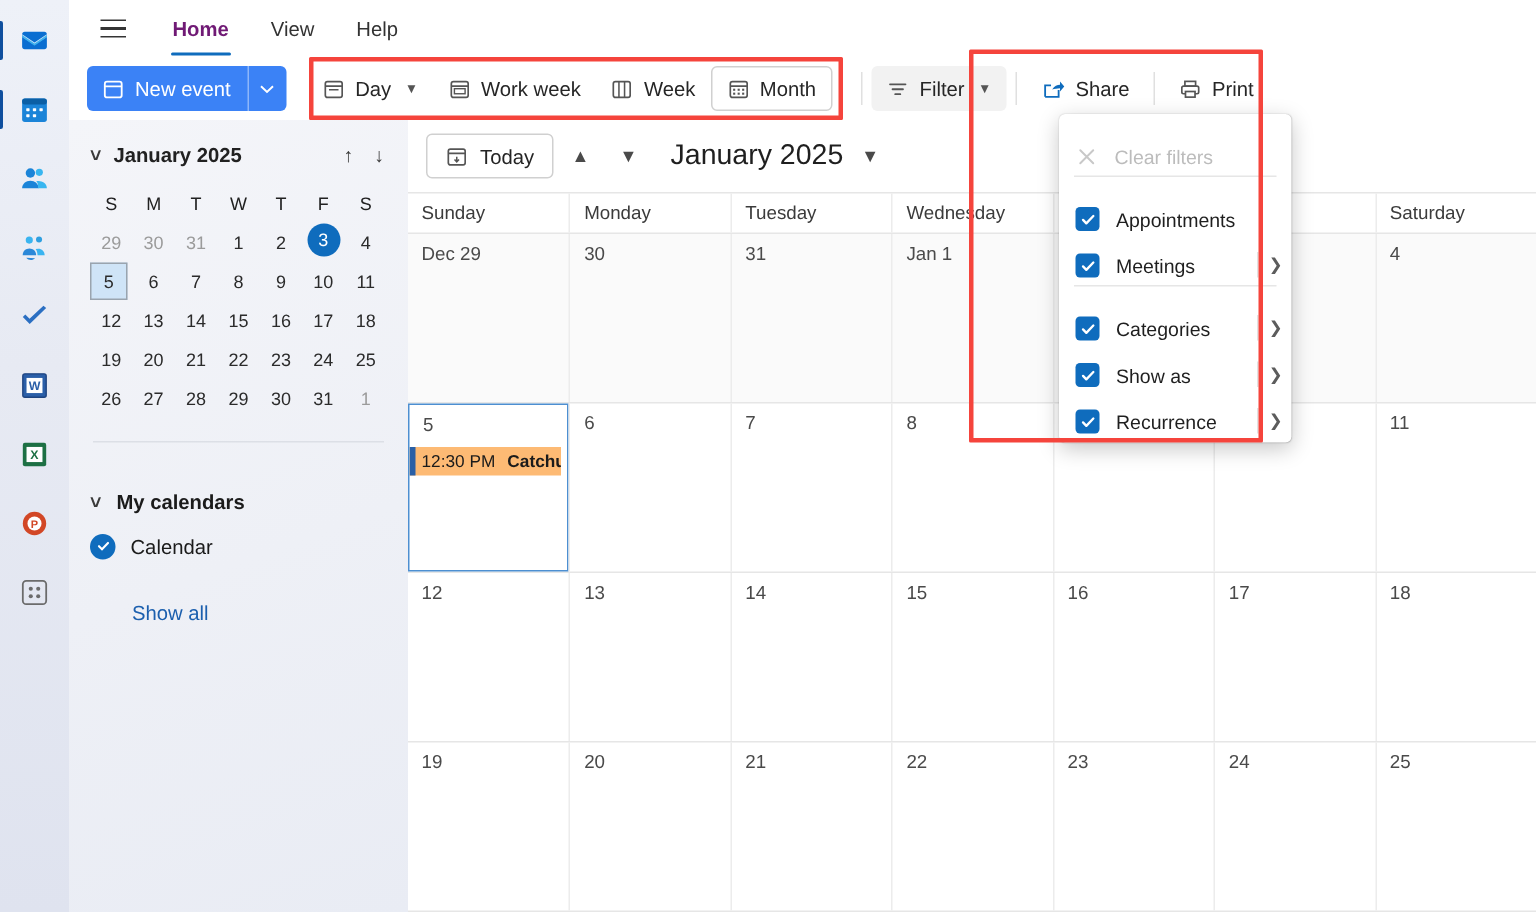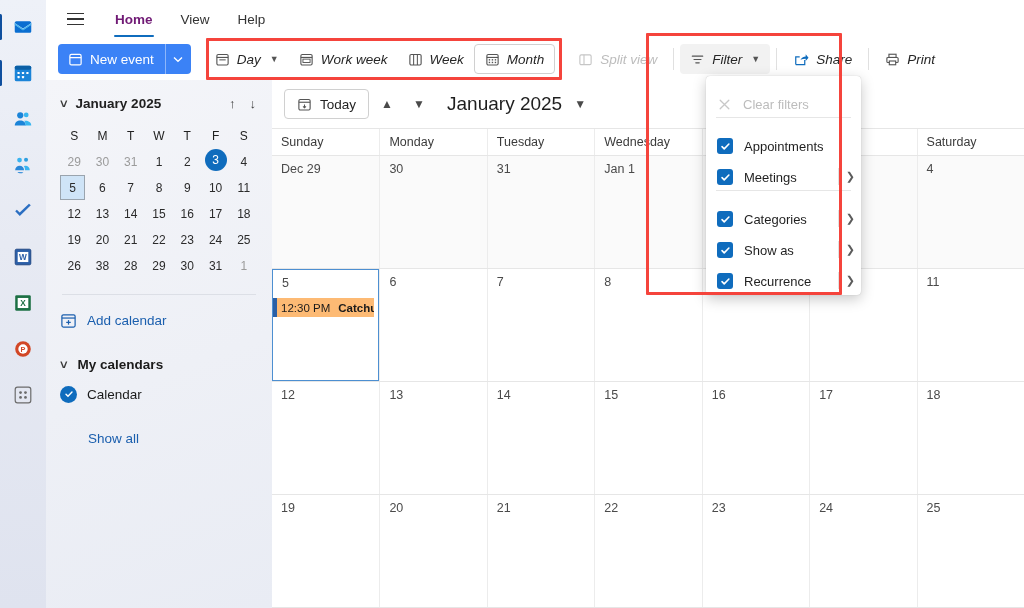--- a/index.html
+++ b/index.html
@@ -84,21 +84,21 @@
     display: flex; align-items: center; gap: 7px; padding: 0 11px 0 10px;
     height: 30px;
   }
   .newevent .split {
     width: 26px; height: 30px; display: flex; align-items: center;
     justify-content: center; border-left: 1px solid rgba(255,255,255,.42);
   }
   .tbtn {
     display: flex; align-items: center; gap: 7px;
     height: 30px; padding: 0 10px; border-radius: 4px;
-    font-size: 13.5px; color: #262626; cursor: pointer; white-space: nowrap; font-style: italic;
+    font-size: 13.5px; color: #262626; cursor: pointer; white-space: nowrap;
   }
   .tbtn.sel { background: #fff; border: 1px solid #d0d0d0; }
   .tbtn.ghost { background: #f2f2f2; }
   .tbtn.disabled { color: #bdbdbd; cursor: default; }
   .sep { width: 1px; height: 22px; background: #e0e0e0; margin: 0 6px; }
   .chev { font-size: 9px; color: #555; margin-left: 2px; }
 
   
   .body { display: flex; height: 528px; }
   .sidebar {
@@ -383,27 +383,20 @@
             <rect x="4" y="10.4" width="1.5" height="1.5"></rect>
               <rect x="7.2" y="10.4" width="1.5" height="1.5"></rect>
             <rect x="10.4" y="10.4" width="1.5" height="1.5"></rect>
           </g>
         </svg>
         <span>Month</span>
       </div>
 
       <div class="sep"></div>
 
-      <div class="tbtn disabled">
-        <svg width="15" height="15" viewBox="0 0 16 16">
-          <rect x="2" y="3" width="12" height="10.5" rx="1.5" fill="none" stroke="#c6c6c6" stroke-width="1.2"></rect>
-          <line x1="6.4" y1="3" x2="6.4" y2="13.5" stroke="#c6c6c6" stroke-width="1.2"></line>
-        </svg>
-        <span>Split view</span>
-      </div>
 
       <div class="sep"></div>
 
       <div class="tbtn ghost">
         <svg width="15" height="15" viewBox="0 0 16 16">
           <g stroke="#555" stroke-width="1.3" stroke-linecap="round">
             <line x1="2.5" y1="4.5" x2="13.5" y2="4.5"></line>
             <line x1="4.3" y1="8" x2="11.7" y2="8"></line>
             <line x1="6.2" y1="11.5" x2="9.8" y2="11.5"></line>
           </g>
@@ -537,50 +530,41 @@
             <div>
               <span>24</span>
             </div>
             <div>
               <span>25</span>
             </div>
             <div>
               <span>26</span>
             </div>
             <div>
-              <span>38</span>
+              <span>27</span>
             </div>
             <div>
               <span>28</span>
             </div>
             <div>
               <span>29</span>
             </div>
             <div>
               <span>30</span>
             </div>
             <div>
               <span>31</span>
             </div>
             <div class="mut">
               <span>1</span>
             </div>
           </div>
 
         <div class="sb-divider"></div>
 
-        <div class="sb-row">
-          <svg width="17" height="17" viewBox="0 0 18 18">
-            <rect x="2" y="3" width="14" height="13" rx="1.6" fill="none" stroke="#1b5fae" stroke-width="1.3"></rect>
-            <line x1="2" y1="6.4" x2="16" y2="6.4" stroke="#1b5fae" stroke-width="1.3"></line>
-            <line x1="9" y1="8.6" x2="9" y2="13.4" stroke="#1b5fae" stroke-width="1.3"></line>
-            <line x1="6.6" y1="11" x2="11.4" y2="11" stroke="#1b5fae" stroke-width="1.3"></line>
-          </svg>
-          <span>Add calendar</span>
-        </div>
 
         <div style="height:14px"></div>
 
         <div class="sb-row dark">
           <span class="arrow">˅</span>
           <span>My calendars</span>
         </div>
 
         <div class="sb-row plain">
           <span class="chk-circle">

